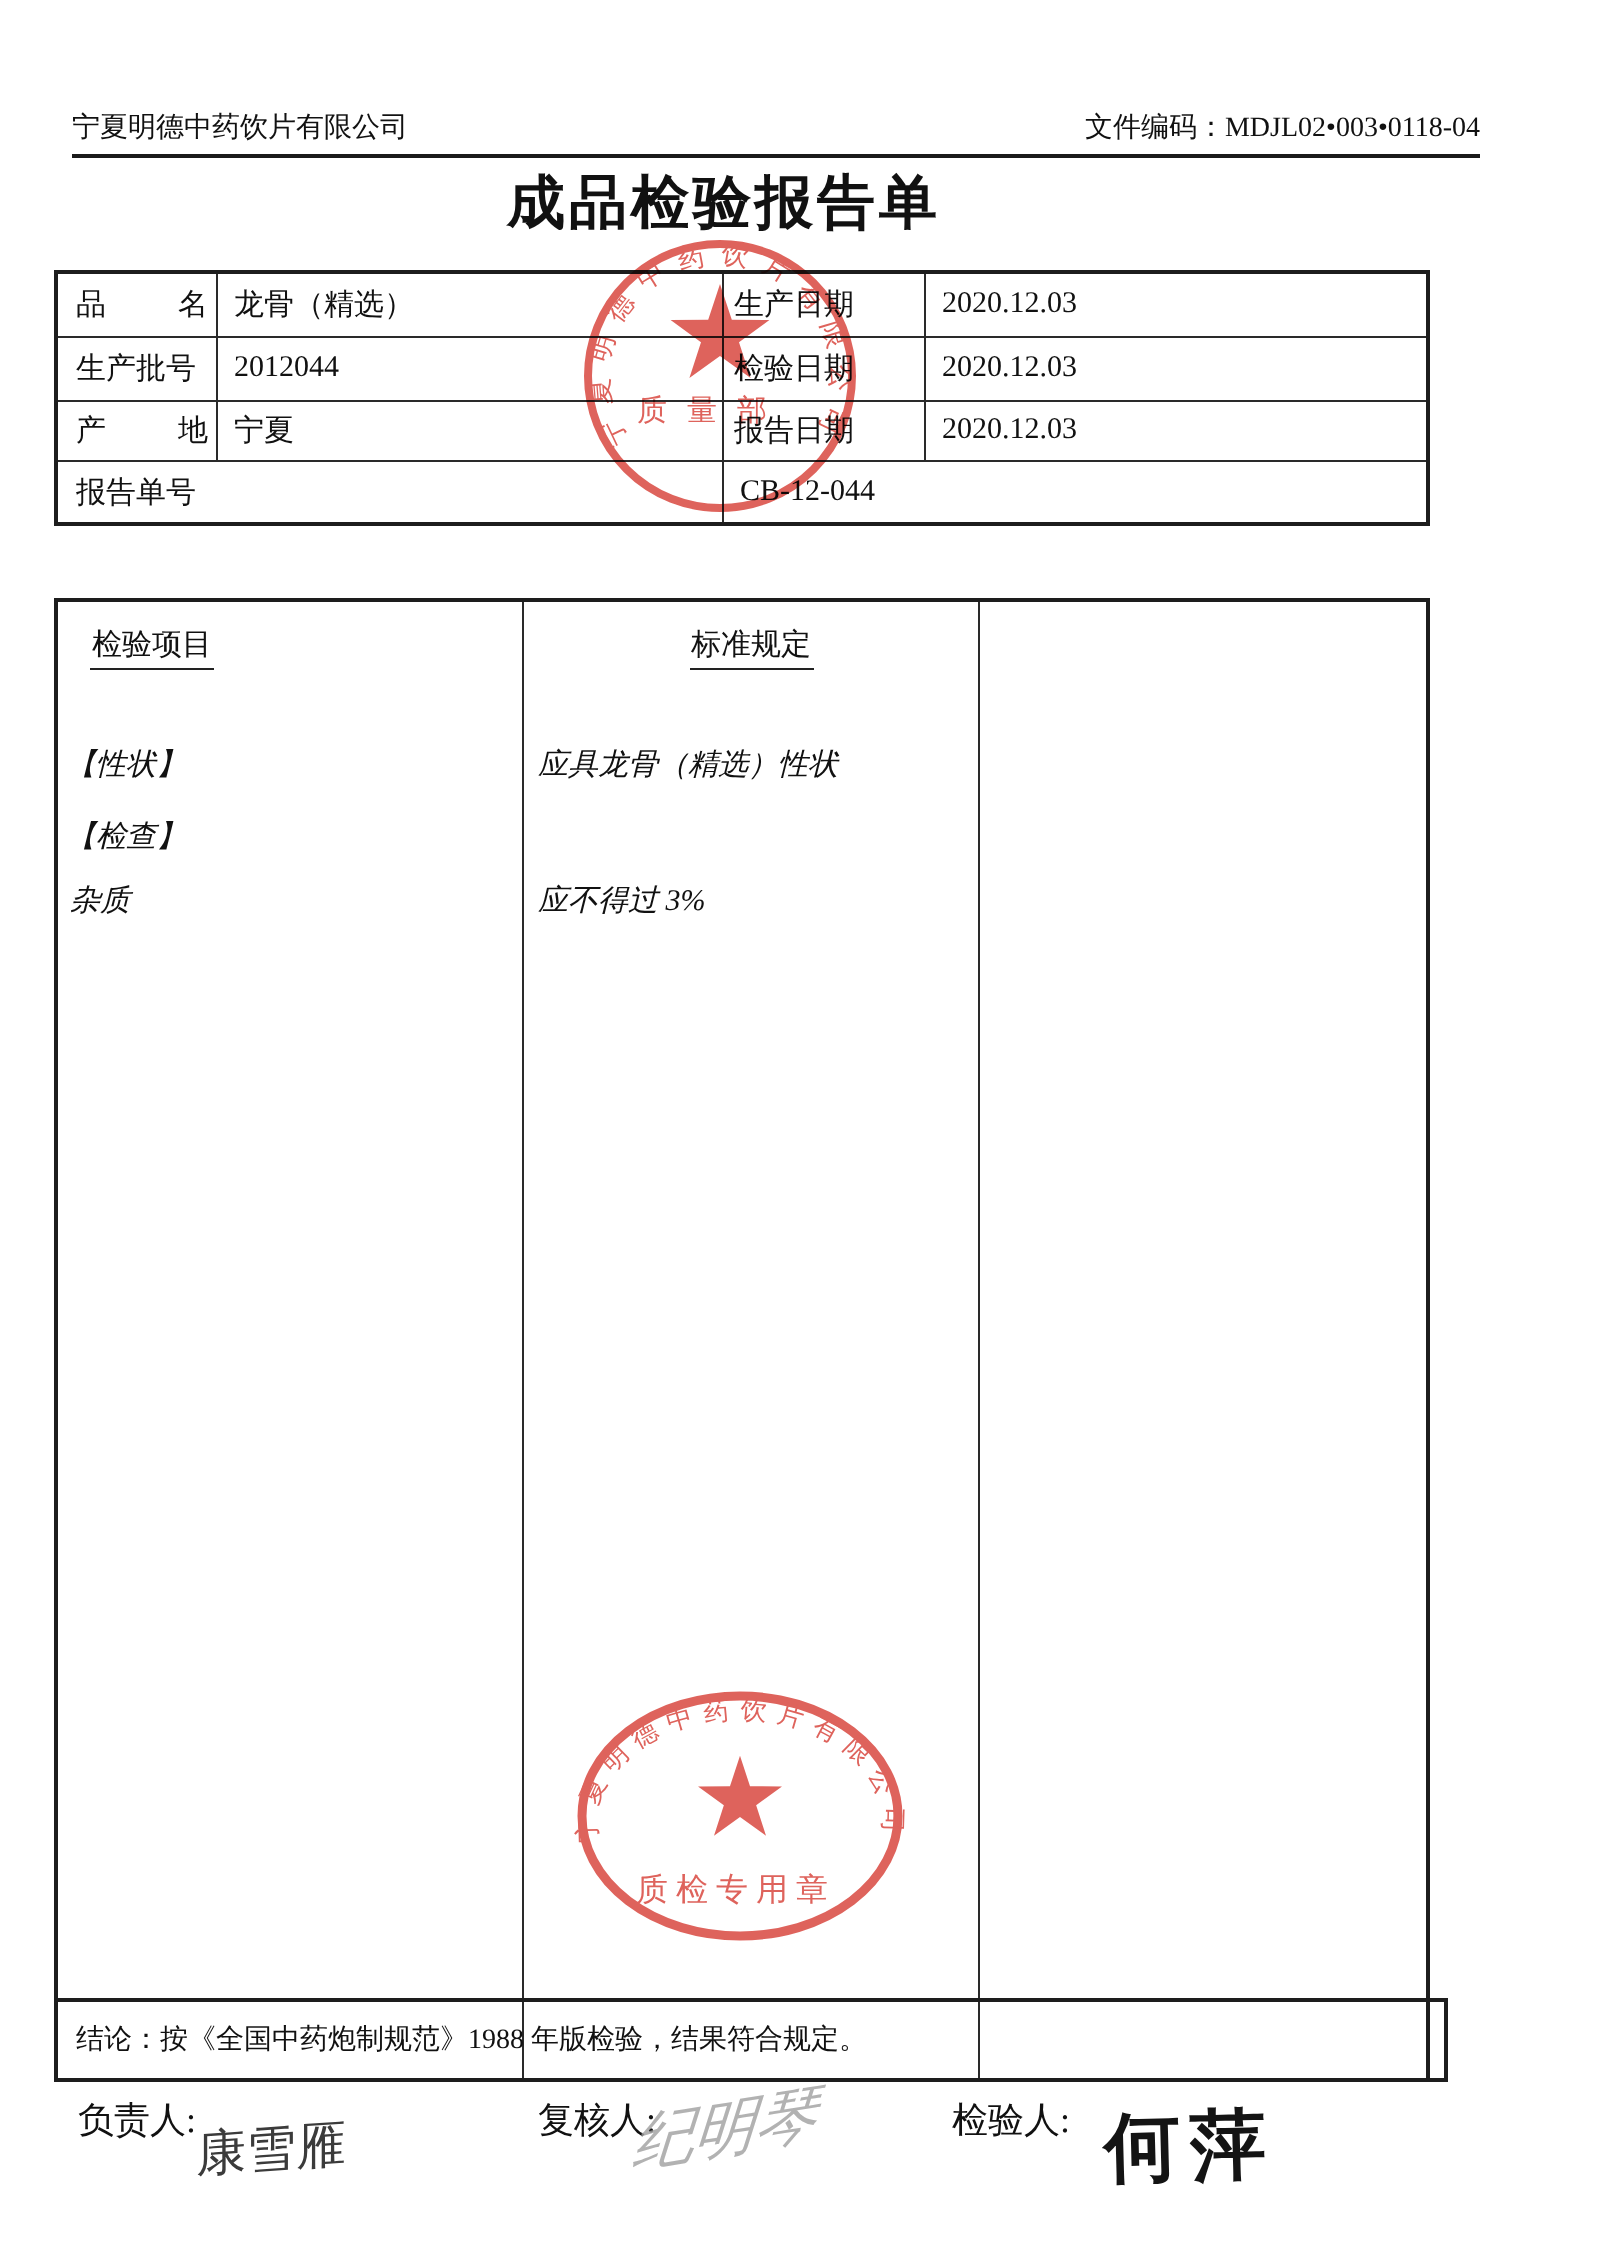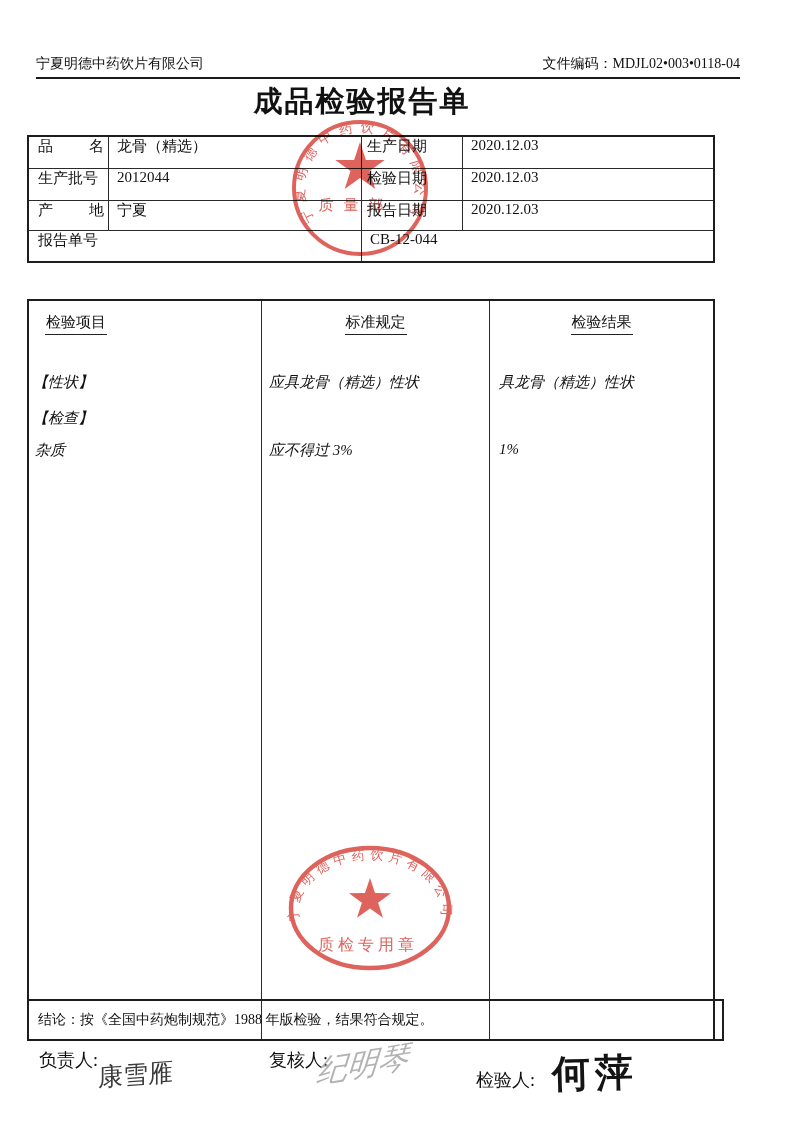--- a/index.html
+++ b/index.html
@@ -10,21 +10,21 @@
   
   .hdr{position:absolute;left:36px;top:55px;width:704px;display:flex;justify-content:space-between;font-size:14px;}
   .hdr-rule{position:absolute;left:36px;top:77px;width:704px;height:2px;background:#1a1a1a;}
   .title{position:absolute;left:0;top:82px;width:724px;text-align:center;font-size:29px;font-weight:bold;letter-spacing:2px;}
   
   .info-table{
     position:absolute;left:27px;top:135px;width:684px;height:124px;
     display:grid;grid-template-columns:80px 253px 101px 250px;grid-template-rows:32px 32px 30px 30px;
     border:2px solid #1d1d1d;background:transparent;
   }
-  .cell{border-right:1px solid #2a2a2a;border-bottom:1px solid #2a2a2a;display:flex;font-size:15px;overflow:hidden;}
+  .cell{border-right:1px solid #2a2a2a;border-bottom:1px solid #2a2a2a;display:flex;align-items:center;font-size:15px;overflow:hidden;}
   .cell.no-r{border-right:none;}
   .cell.no-b{border-bottom:none;}
   .cell.lbl{padding-left:9px;}
   .cell.val{padding-left:8px;}
   .cell.dlbl{padding-left:5px;}
   .spread{display:inline-block;width:66px;text-align:justify;text-align-last:justify;}
   .span2{grid-column:1 / 3;}
   .span2v{grid-column:3 / 5;}
   
   .result-table{
@@ -98,32 +98,27 @@
       <div class="rhead left"><span>检验项目</span></div>
       <div class="ritem" style="top:72px;left:4px;">【性状】</div>
       <div class="ritem" style="top:108px;left:4px;">【检查】</div>
       <div class="ritem" style="top:140px;left:6px;">杂质</div>
     </div>
     <div class="rcol">
       <div class="rhead center"><span>标准规定</span></div>
       <div class="ritem" style="top:72px;left:7px;">应具龙骨（精选）性状</div>
       <div class="ritem" style="top:140px;left:7px;">应不得过 3%</div>
     </div>
-    <div class="rcol no-r">
-      <div class="rhead center"><span>检验结果</span></div>
-      <div class="ritem" style="top:72px;left:9px;">具龙骨（精选）性状</div>
-      <div class="ritem" style="top:140px;left:9px;">1%</div>
-    </div>
   </div>
 
   <div class="conclusion">结论：按《全国中药炮制规范》1988 年版检验，结果符合规定。</div>
 
   <div class="sig-label" style="left:39px;top:1048px;">负责人:</div>
   <div class="sig-label" style="left:269px;top:1048px;">复核人:</div>
-  <div class="sig-label" style="left:476px;top:1048px;margin-top:20px;">检验人:</div>
+  <div class="sig-label" style="left:476px;top:1048px;">检验人:</div>
 
   <div class="sig sig1">康雪雁</div>
   <div class="sig sig2">纪明琴</div>
   <div class="sig sig3">何萍</div>
 
   <svg class="stamp" style="left:288px;top:116px;" width="144" height="144" viewBox="-72 -72 144 144">
     <defs>
       <path id="arcTop" d="M -45,33 A 56 56 0 1 1 45,33" fill="none"></path>
     </defs>
     <circle cx="0" cy="0" r="66" fill="none" stroke="#d9473f" stroke-width="4"></circle>

